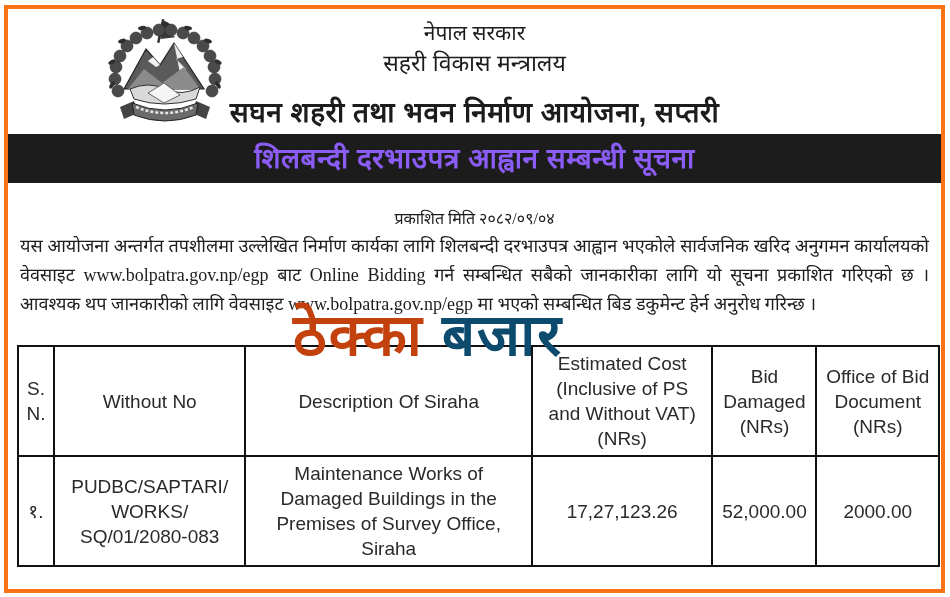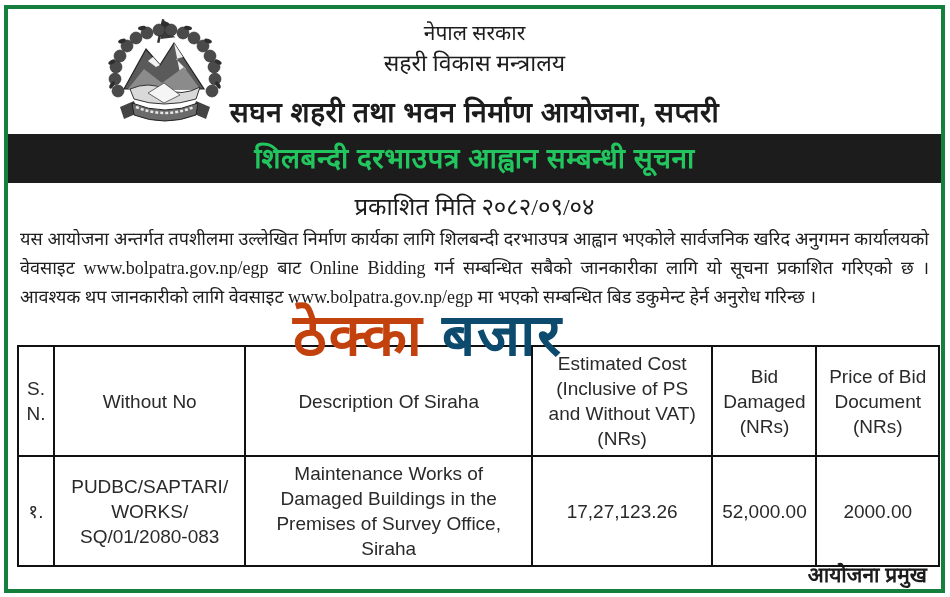--- a/index.html
+++ b/index.html
@@ -7,52 +7,52 @@
   body {
     font-family: "Liberation Sans", "DejaVu Sans", sans-serif;
     width: 950px; height: 597px;
     position: relative;
     color: #1c1c1c;
   }
   .page {
     position: absolute;
     left: 4px; top: 5px;
     width: 941px; height: 588px;
-    border: 4px solid #15803d;
+    border: 4px solid #f97316;
     background: #ffffff;
     overflow: hidden;
   }
   
   .emblem-wrap {
     position: absolute;
     left: 96px; top: 8px;
     width: 122px; height: 114px;
   }
   .head-lines { text-align: center; padding-top: 10px; }
   .gov-line1 { font-size: 21px; line-height: 29px; font-family: "Liberation Serif", "DejaVu Serif", serif; }
-  .gov-line2 { font-size: 23px; line-height: 31px; font-family: Liberation Serif, serif; }
+  .gov-line2 { font-size: 23px; line-height: 31px; font-family: Liberation Sans, sans-serif; }
   .gov-line3 { font-size: 23px; line-height: 31px; font-family: "Liberation Serif", "DejaVu Serif", serif; }
   .project-line {
     font-size: 28px; line-height: 36px;
     font-weight: bold; text-align: center;
     margin-top: 16px; letter-spacing: 0.5px;
   }
   .banner {
     margin-top: 3px;
     background: #1c1c1c;
-    color: #22c55e;
+    color: #8b5cf6;
     text-align: center;
     font-size: 28px; font-weight: bold;
     padding: 4px 0 7px 0;
     letter-spacing: 0.5px;
   }
   .pub-date {
     text-align: center;
-    font-size: 24px;
-    margin-top: 6px;
+    font-size: 16px;
+    margin-top: 24px;
     font-family: "Liberation Serif", "DejaVu Serif", serif;
   }
   
   .body-para {
     font-size: 18px;
     line-height: 29px;
     text-align: justify;
     padding: 3px 12px 0 12px;
     font-family: "Liberation Serif", "DejaVu Serif", serif;
   }
@@ -195,30 +195,29 @@
         <col class="col-bid">
         <col class="col-price">
     </colgroup>
     <thead>
       <tr>
         <th>S. N.</th>
         <th>Without No</th>
         <th>Description Of Siraha</th>
         <th>Estimated Cost (Inclusive of PS and Without  VAT) (NRs)</th>
         <th>Bid Damaged (NRs)</th>
-        <th>Price of Bid Document (NRs)</th>
+        <th>Office of Bid Document (NRs)</th>
       </tr>
     </thead>
     <tbody>
       <tr>
         <td>१.</td>
         <td>PUDBC/SAPTARI/ WORKS/ SQ/01/2080-083</td>
         <td>Maintenance Works of Damaged Buildings in the Premises of Survey Office, Siraha</td>
         <td>17,27,123.26</td>
         <td>52,000.00</td>
         <td>2000.00</td>
       </tr>
     </tbody>
   </table>
 
-  <div class="footer-sign">आयोजना प्रमुख</div>
 
 </div>
 
 </body></html>

